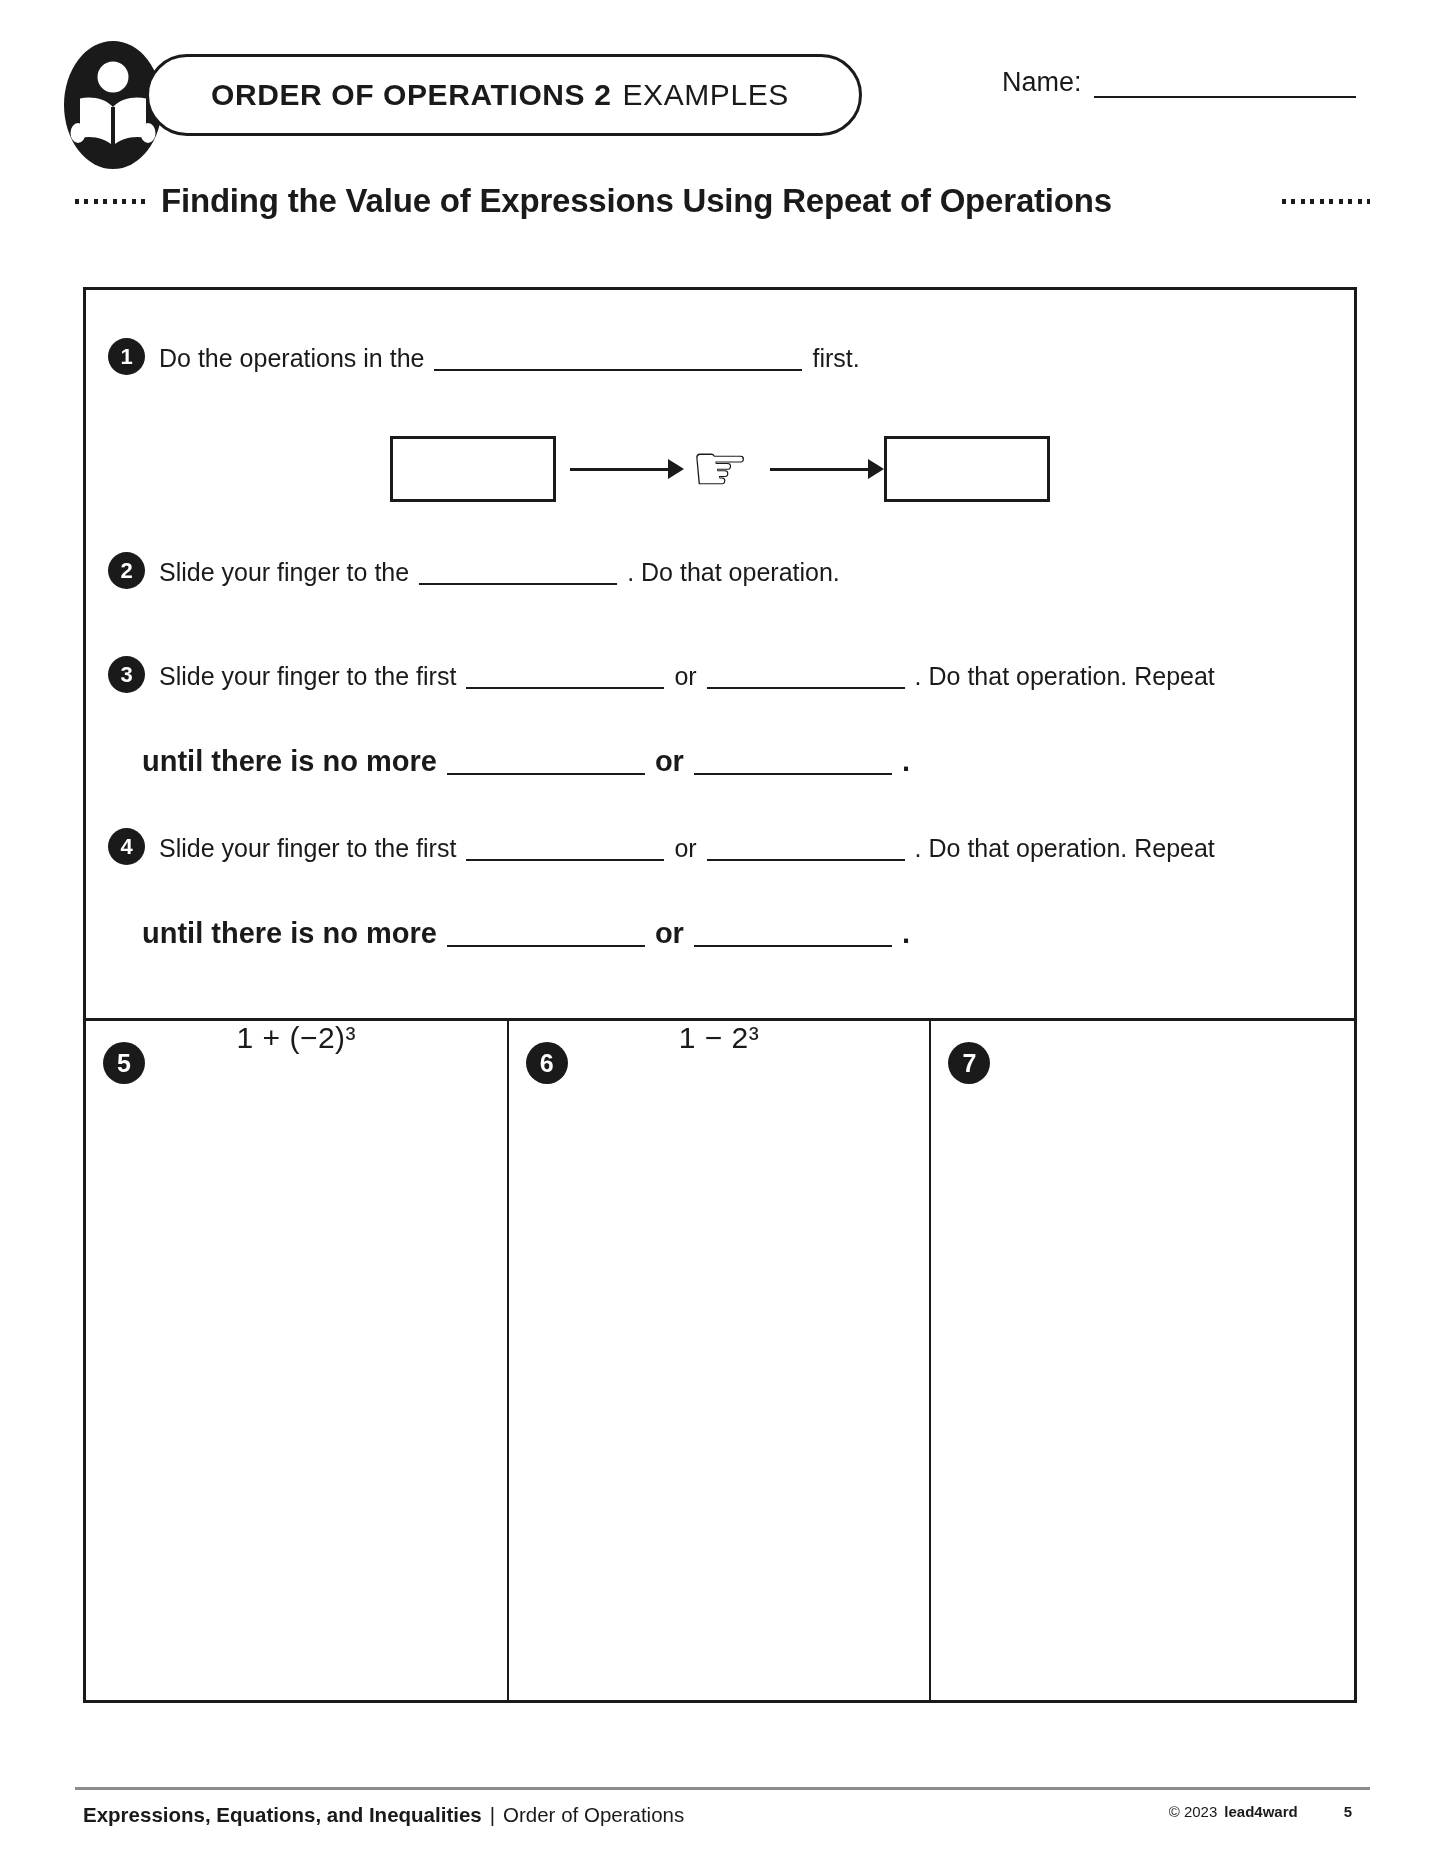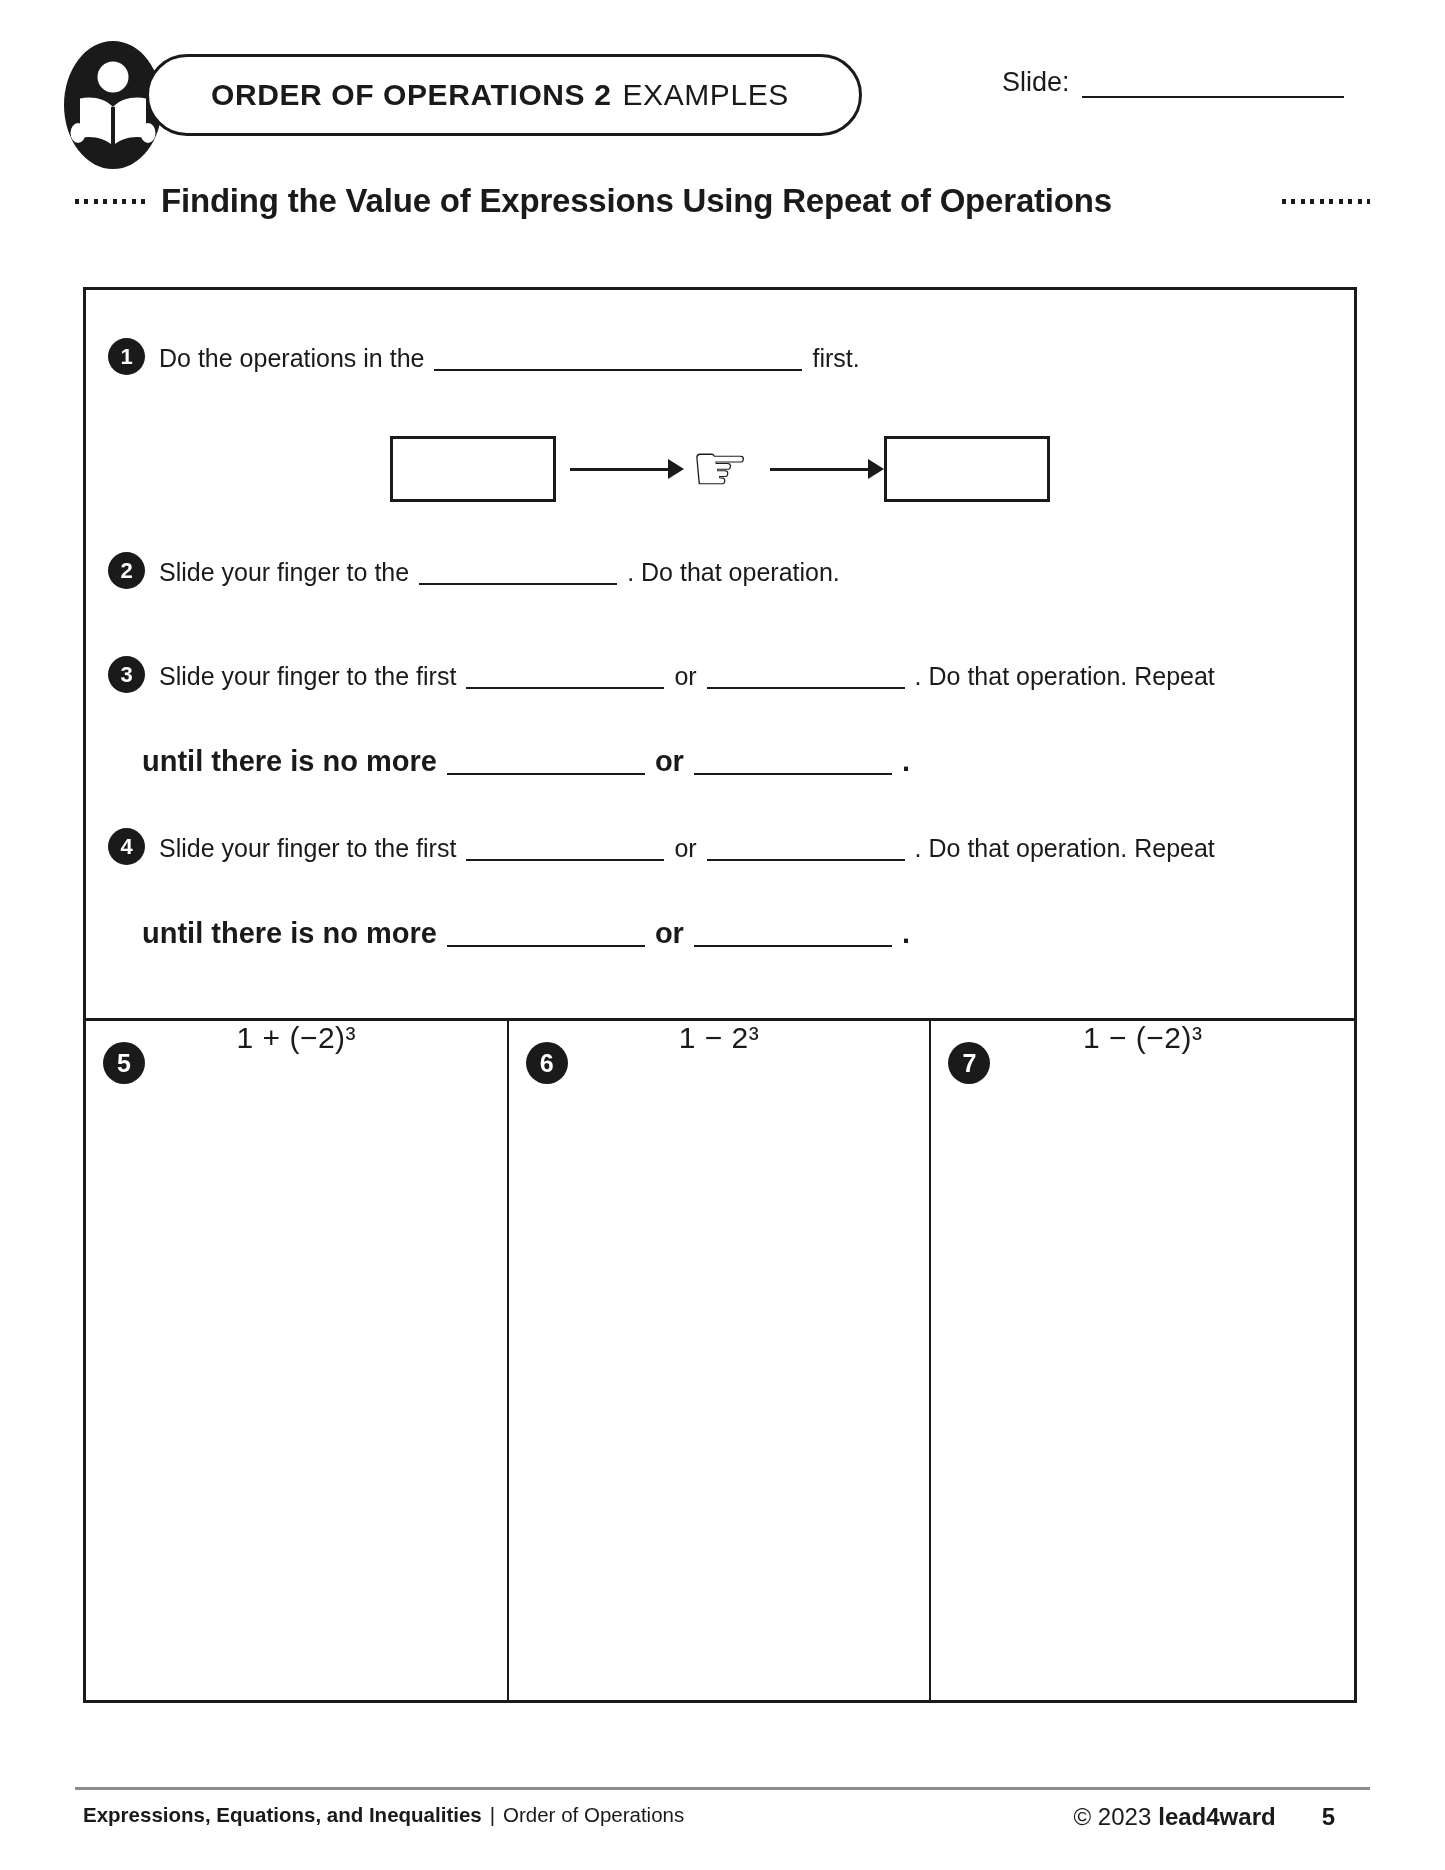--- a/index.html
+++ b/index.html
@@ -62,21 +62,21 @@
   .cell-badge{
     position:absolute;left:17px;top:21px;width:42px;height:42px;border-radius:50%;
     background:#1a1a1a;color:#fff;font-weight:bold;font-size:25px;
     display:flex;align-items:center;justify-content:center;line-height:1;
   }
   .expr{text-align:center;font-size:30px;letter-spacing:0.5px;}
   
   .footer-line{position:absolute;left:75px;right:75px;top:1787px;height:2.5px;background:#8c8c8c;}
   .footer-left{position:absolute;left:83px;top:1803px;font-size:20.5px;}
   .footer-left .sep{font-weight:normal;padding:0 8px;}
-  .footer-right{position:absolute;right:110px;top:1803px;font-size:24px;display:flex;align-items:flex-end;}
+  .footer-right{position:absolute;right:93px;top:1803px;font-size:15px;display:flex;align-items:flex-end;}
   .brand{font-weight:bold;margin-left:7px;}
   .pagenum{font-weight:bold;margin-left:46px;}
   b{font-weight:bold;}
 </style>
 </head>
 <body>
 
 <svg class="icon-person" viewBox="0 0 100 130" xmlns="http://www.w3.org/2000/svg">
   <ellipse cx="50" cy="65" rx="49" ry="64" fill="#1a1a1a"></ellipse>
   <circle cx="50" cy="37" r="15.5" fill="#ffffff"></circle>
@@ -85,21 +85,21 @@
   <ellipse cx="15" cy="93" rx="7.5" ry="10" fill="#ffffff"></ellipse>
   <ellipse cx="85" cy="93" rx="7.5" ry="10" fill="#ffffff"></ellipse>
 </svg>
 
 <div class="pill">
   <span class="pill-bold">ORDER OF OPERATIONS 2</span>
   <span class="pill-light">EXAMPLES</span>
 </div>
 
 <div class="name-row">
-  <span>Slide:</span>
+  <span>Name:</span>
   <span class="name-line"></span>
 </div>
 
 <div class="title-row">
   <span class="dots dots-left"></span>
   <span class="page-title">Finding the Value of Expressions Using Repeat of Operations</span>
   <span class="dots dots-right"></span>
 </div>
 
 <div class="main-box">
@@ -142,21 +142,20 @@
     <div class="cell">
       <span class="cell-badge">5</span>
       <div class="expr">1 + (−2)³</div>
     </div>
     <div class="cell">
       <span class="cell-badge">6</span>
       <div class="expr">1 − 2³</div>
     </div>
     <div class="cell">
       <span class="cell-badge">7</span>
-      <div class="expr">1 − (−2)³</div>
     </div>
   </div>
 </div>
 
 <div class="footer-line"></div>
 <div class="footer-left">
   <b>Expressions, Equations, and Inequalities</b><span class="sep">|</span><span>Order of Operations</span>
 </div>
 <div class="footer-right">
   <span>© 2023</span>

